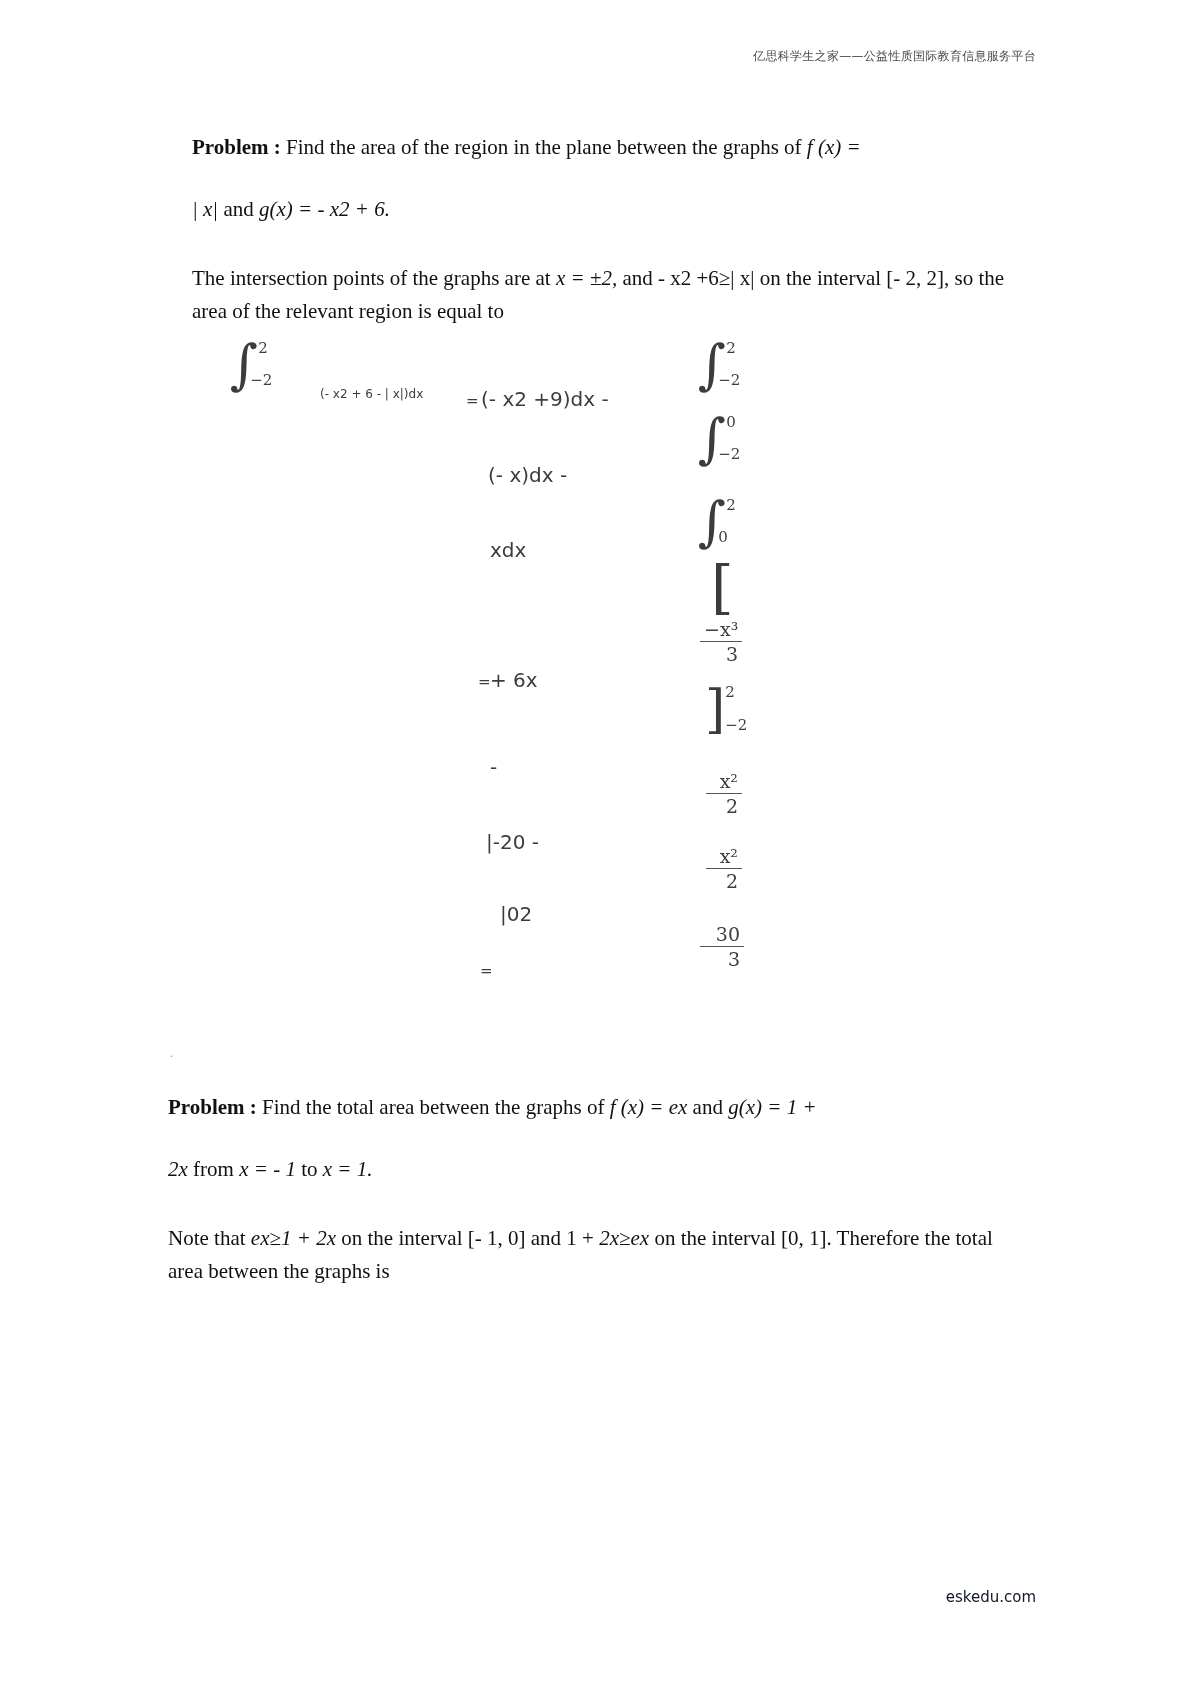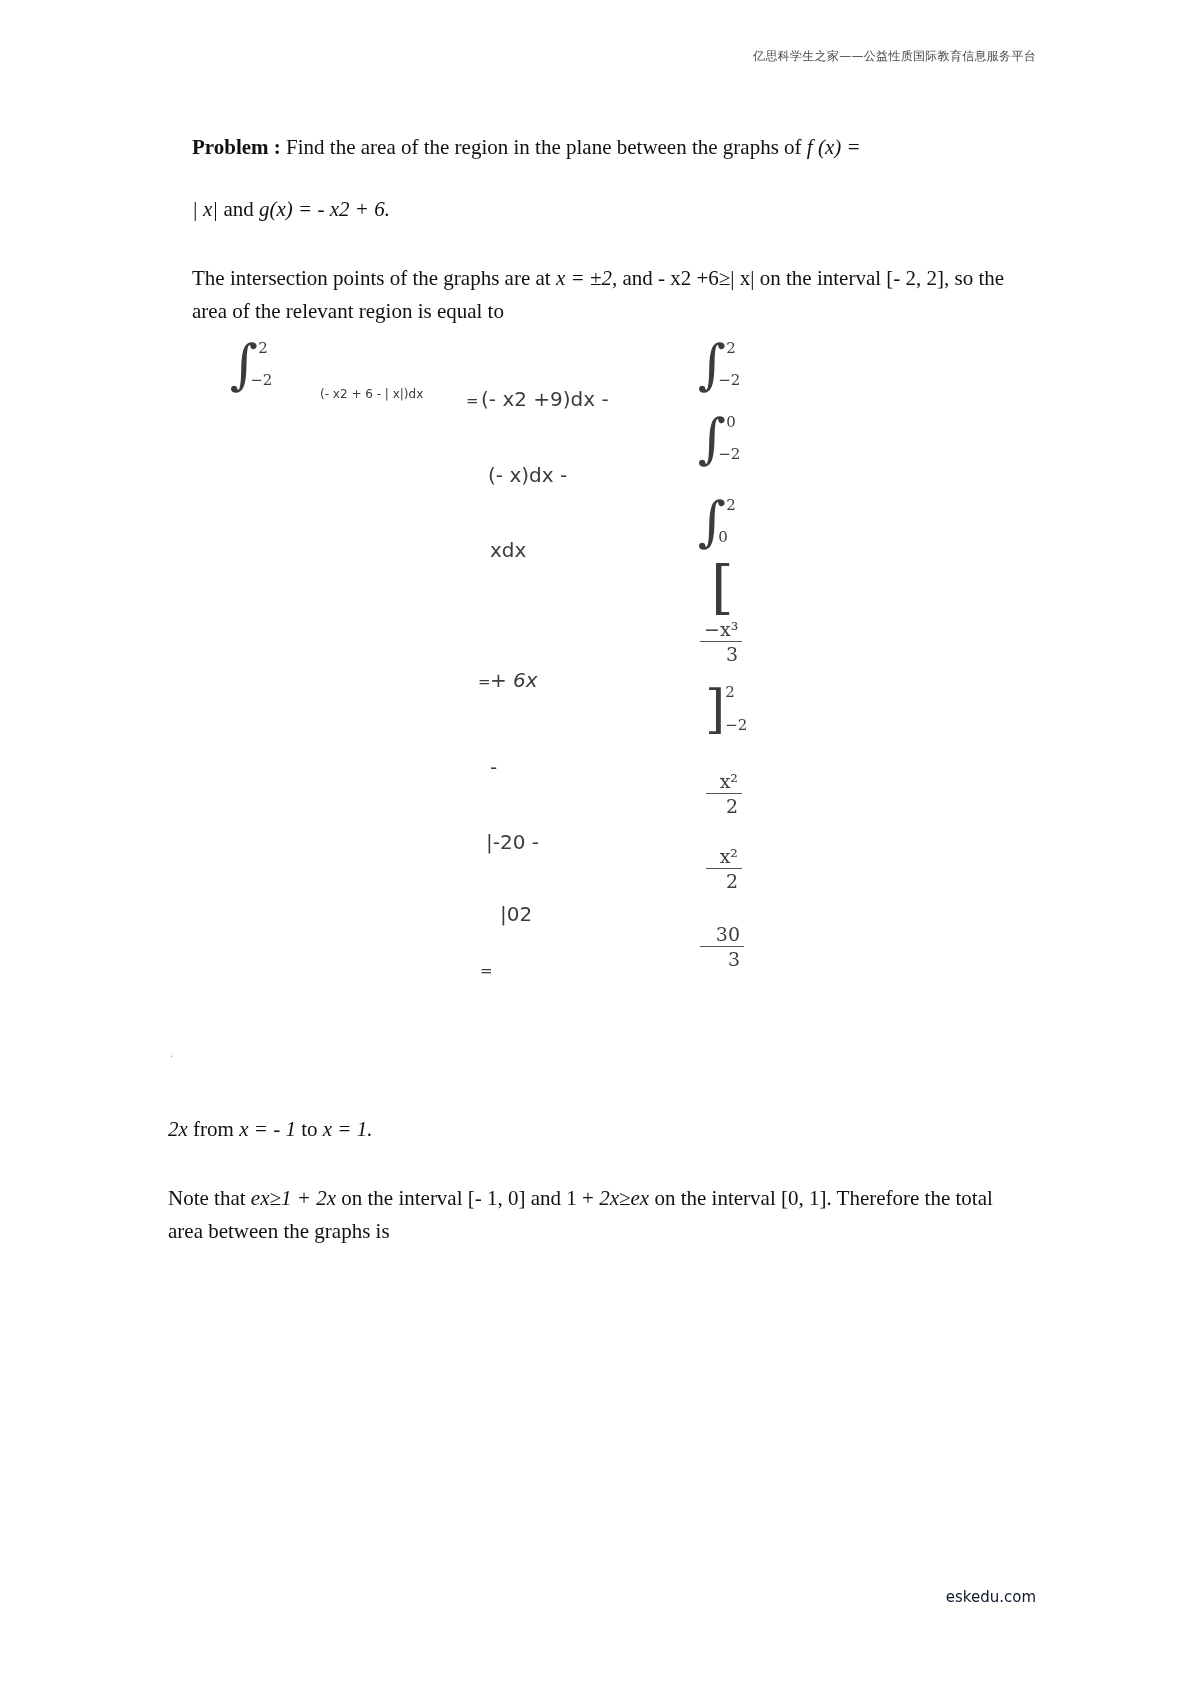--- a/index.html
+++ b/index.html
@@ -215,21 +215,21 @@
 
     <div class="bracket" style="left:543px; top:228px;">[</div>
 
     <div class="frac" style="left:532px; top:288px; width:42px;">
       <span class="num">−x³</span>
       <span class="bar"></span>
       <span class="den">3</span>
     </div>
 
     <div class="mathtok" style="left:310px; top:343px; font-size:15px;">=</div>
-    <div class="mathtok" style="left:322px; top:338px; font-size:20px;font-style:italic;">+ 6x</div>
+    <div class="mathtok" style="left:322px; top:338px; font-size:20px;">+ 6x</div>
 
     <div class="evalbr" style="left:537px; top:352px;">
       <span class="bk">]</span><span class="lim2"><span class="up">2</span><span class="dn">−2</span></span>
     </div>
 
     <div class="mathtok" style="left:322px; top:425px; font-size:20px;">-</div>
 
     <div class="frac" style="left:538px; top:440px; width:36px;">
       <span class="num">x²</span>
       <span class="bar"></span>
@@ -251,20 +251,27 @@
     <div class="frac" style="left:532px; top:593px; width:44px;">
       <span class="num">30</span>
       <span class="bar"></span>
       <span class="den">3</span>
     </div>
   </div>
 
   <div class="tiny-dot">.</div>
 
   <div class="content2">
+    <p class="para">
+      <span class="bold">Problem :</span>
+      <span>Find the total area between the graphs of</span>
+      <span class="ital">f (x) = ex</span>
+      <span>and</span>
+      <span class="ital">g(x) = 1 +</span>
+    </p>
     <div class="spacer-sm"></div>
     <p class="para">
       <span class="ital">2x</span>
       <span>from</span>
       <span class="ital">x = - 1</span>
       <span>to</span>
       <span class="ital">x = 1.</span>
     </p>
     <div class="spacer-md"></div>
     <p class="para tight">

